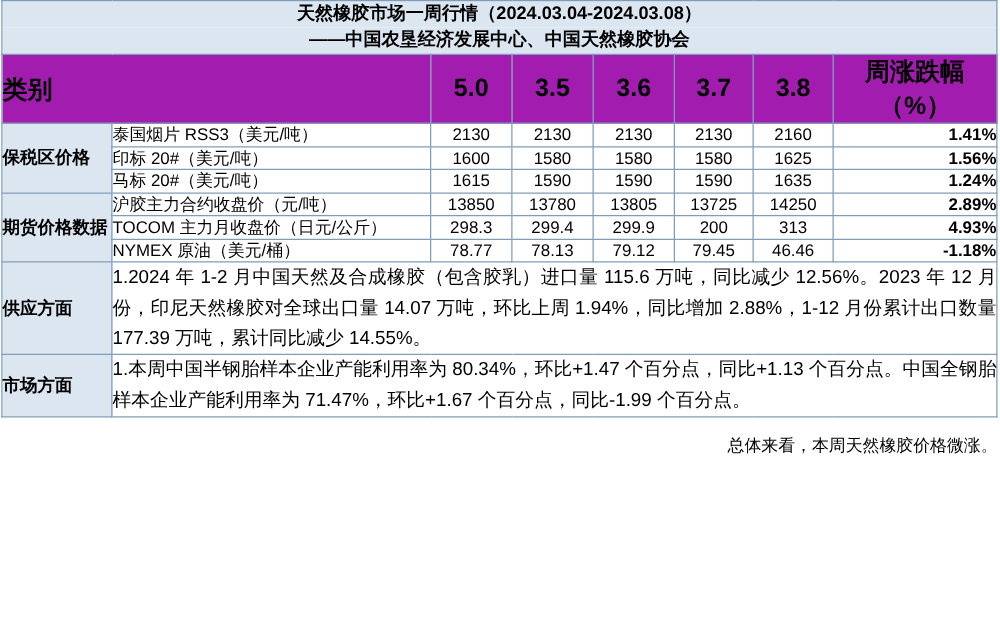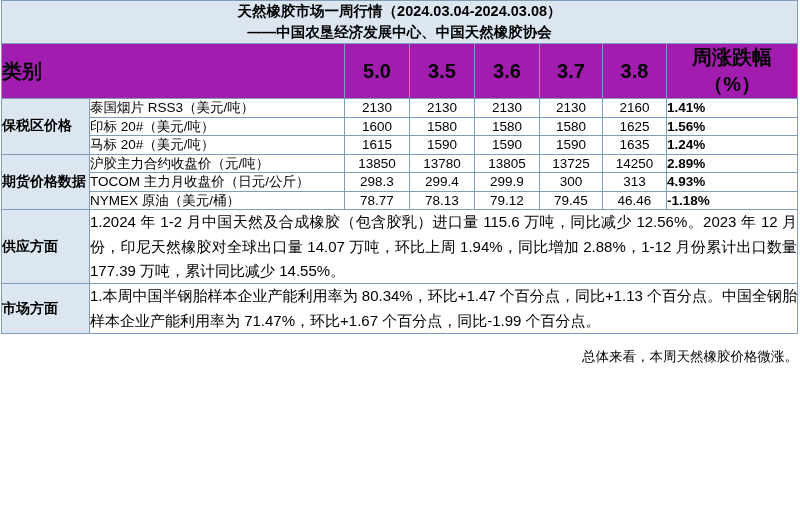--- a/index.html
+++ b/index.html
@@ -75,21 +75,21 @@
     line-height: 1.3;
   }
   .num {
     font-size: 13.5px;
     text-align: center;
     padding: 5px 2px;
   }
   .chg {
     font-size: 13.5px;
     font-weight: bold;
-    text-align: left;
+    text-align: right;
     padding: 5px 2px;
   }
   .para {
     font-size: 15px;
     text-align: justify;
     padding: 7px 8px 7px 8px;
     line-height: 1.62;
   }
   .footer {
     font-size: 13.5px;
@@ -175,21 +175,21 @@
         <td class="num">13805</td>
         <td class="num">13725</td>
         <td class="num">14250</td>
         <td class="chg">2.89%</td>
       </tr>
       <tr>
         <td class="row-label">TOCOM 主力月收盘价（日元/公斤）</td>
         <td class="num">298.3</td>
         <td class="num">299.4</td>
         <td class="num">299.9</td>
-        <td class="num">300</td>
+        <td class="num">200</td>
         <td class="num">313</td>
         <td class="chg">4.93%</td>
       </tr>
       <tr>
         <td class="row-label">NYMEX 原油（美元/桶）</td>
         <td class="num">78.77</td>
         <td class="num">78.13</td>
         <td class="num">79.12</td>
         <td class="num">79.45</td>
         <td class="num">46.46</td>

